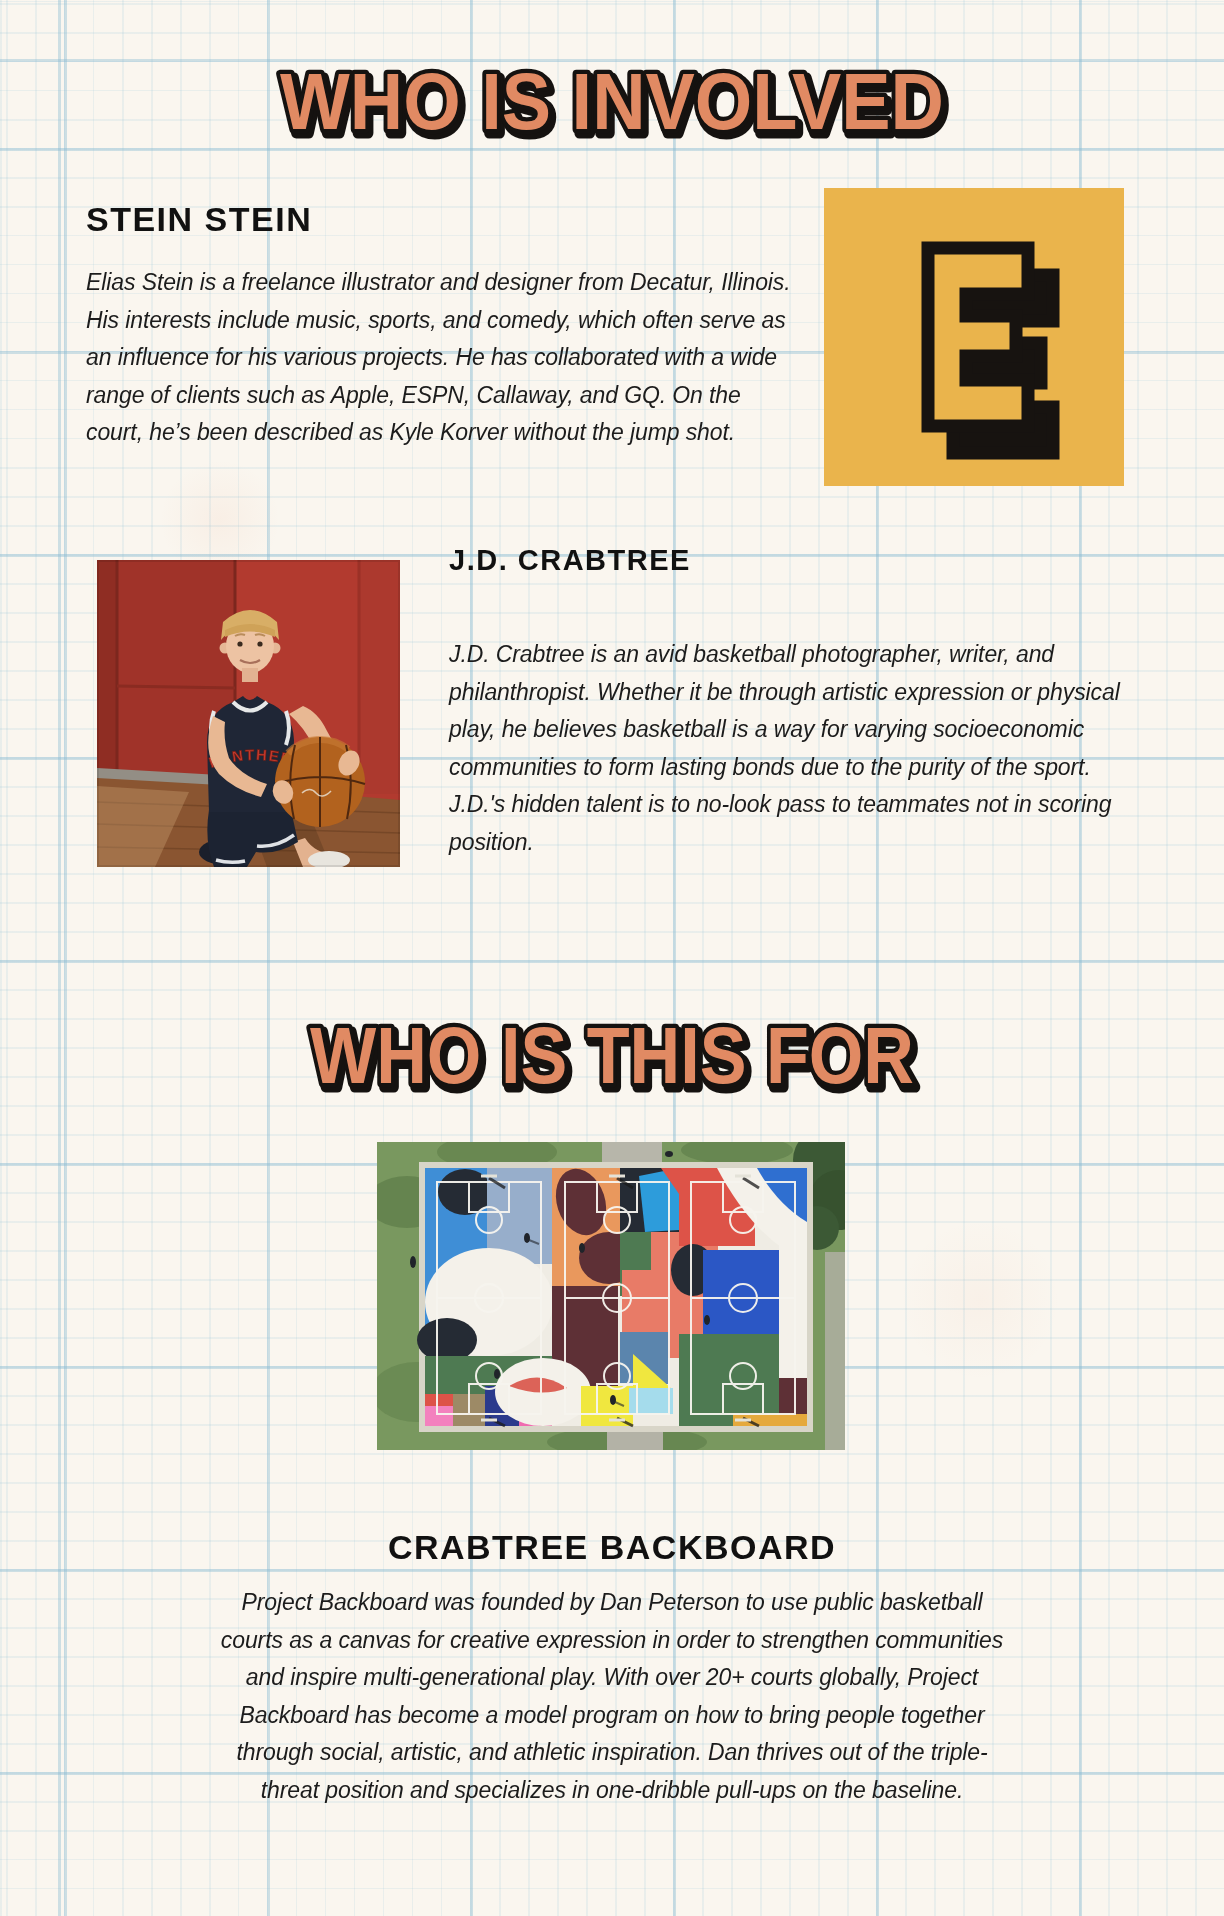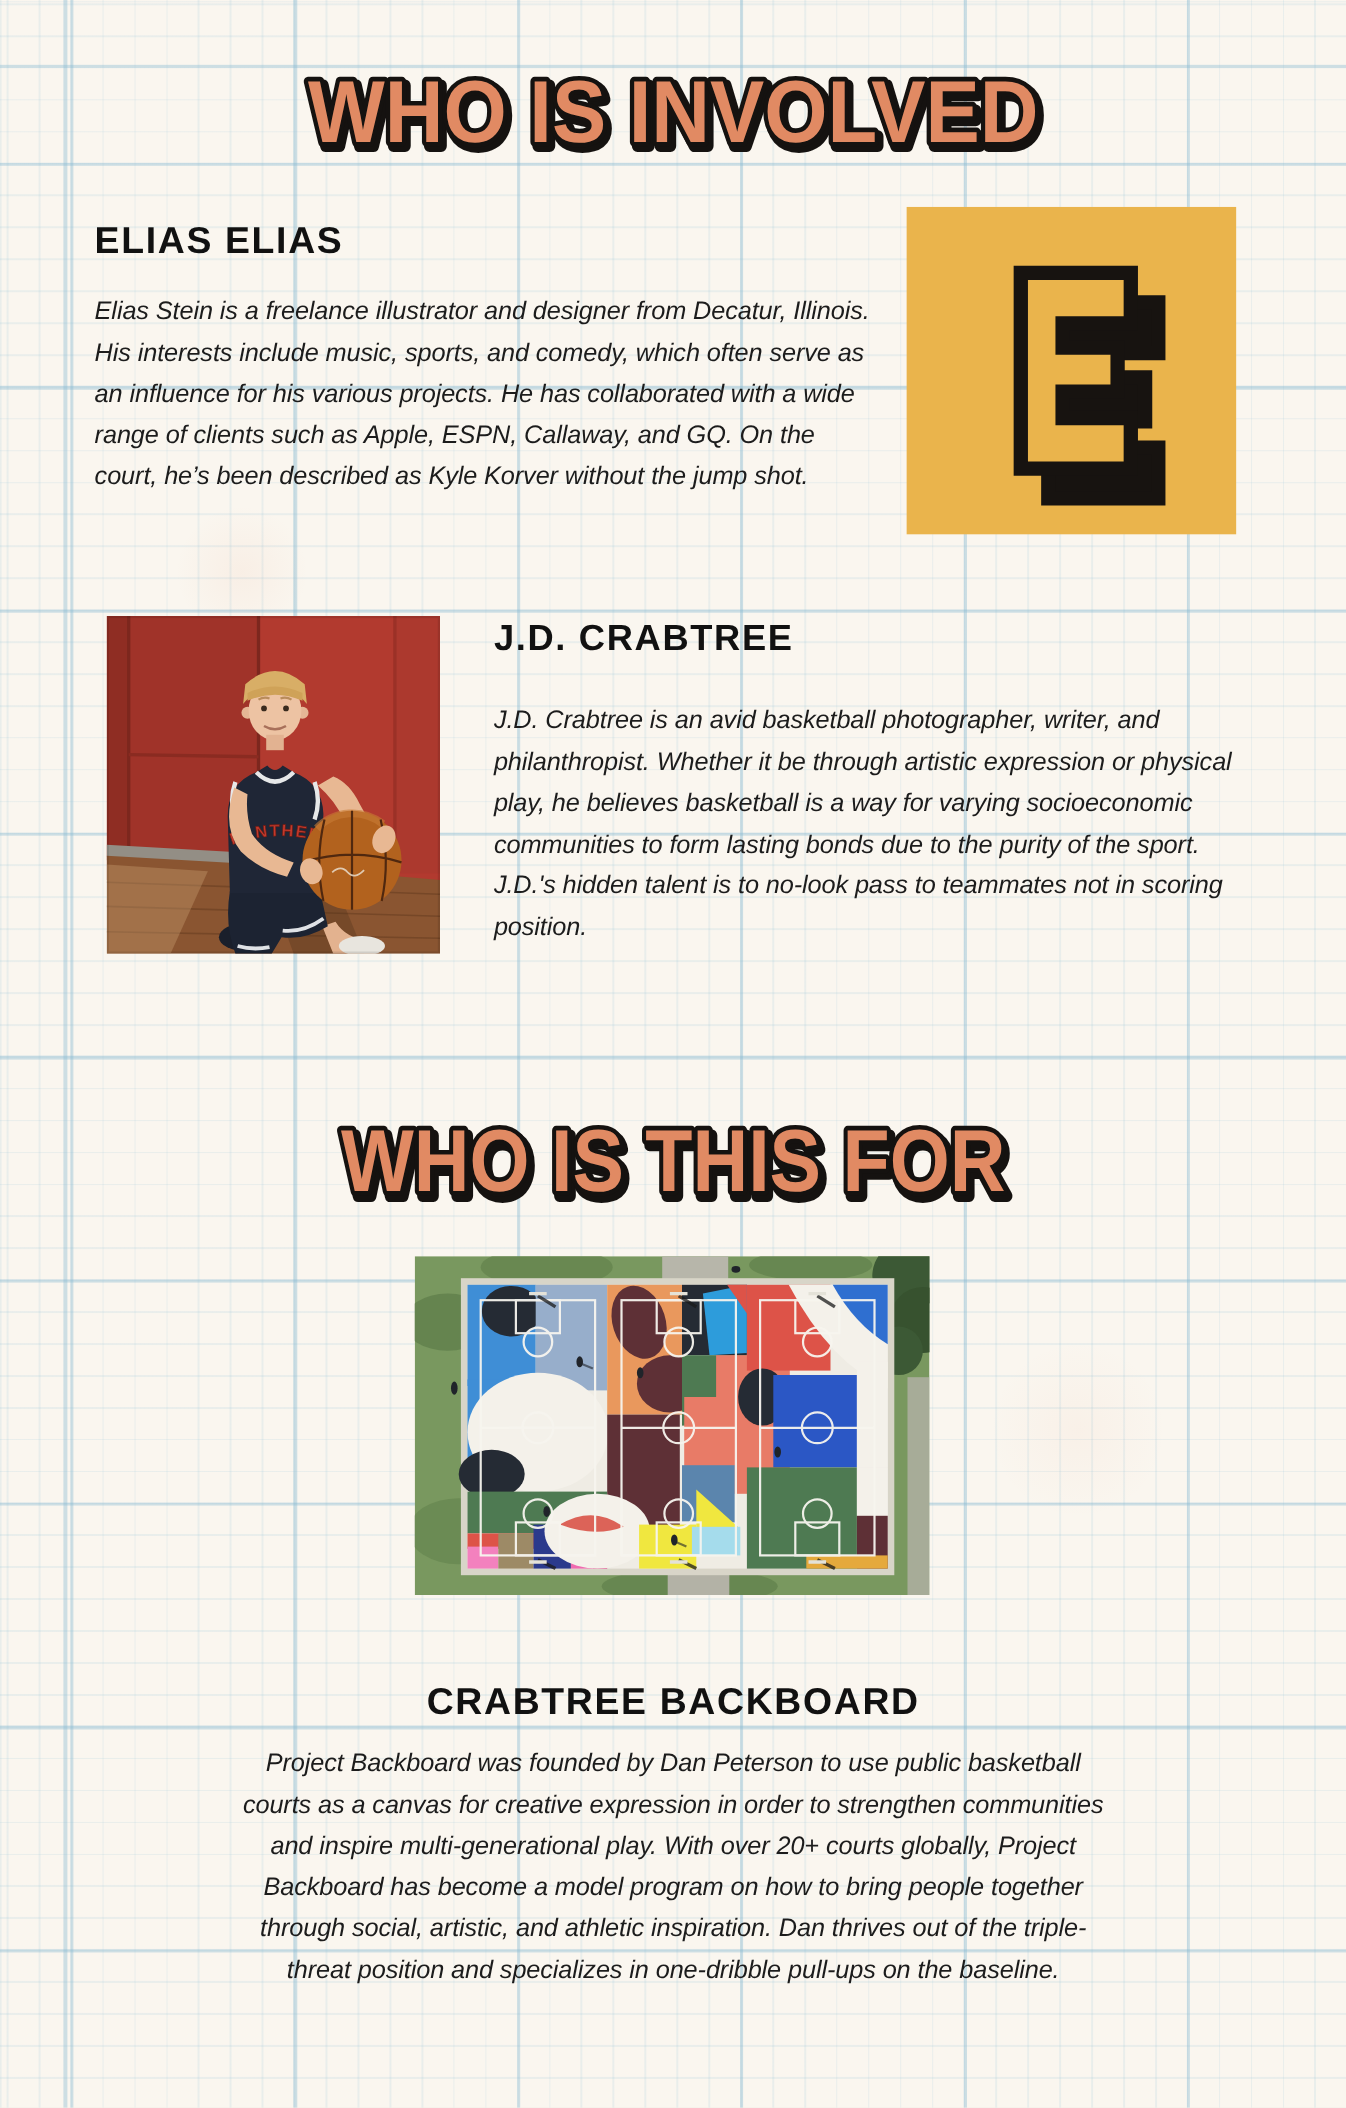--- a/index.html
+++ b/index.html
@@ -56,21 +56,21 @@
 </head>
 <body>
 
 <div class="page">
 
   <svg class="headline abs" style="left:232px;top:36px;" width="760" height="112" viewBox="0 0 760 112">
     <text class="hl-shadow" x="383" y="97" text-anchor="middle" textLength="664" lengthAdjust="spacingAndGlyphs">WHO IS INVOLVED</text>
     <text class="hl-main" x="380" y="93" text-anchor="middle" textLength="664" lengthAdjust="spacingAndGlyphs">WHO IS INVOLVED</text>
   </svg>
 
-  <h2 class="person-name abs" style="left:86px;top:200px;">ELIAS ELIAS</h2>
+  <h2 class="person-name abs" style="left:86px;top:200px;">STEIN STEIN</h2>
 
   <p class="person-bio abs" style="left:86px;top:264px;width:712px;">Elias Stein is a freelance illustrator and designer from Decatur, Illinois. His interests include music, sports, and comedy, which often serve as an influence for his various projects. He has collaborated with a wide range of clients such as Apple, ESPN, Callaway, and GQ. On the court, he’s been described as Kyle Korver without the jump shot.</p>
 
   <svg class="logo-box abs" style="left:824px;top:188px;" width="300" height="298" viewBox="0 0 300 298" role="img" aria-label="Elias Stein logo: black block letter E on a mustard yellow square">
     <rect x="0" y="0" width="300" height="298" fill="#EAB44C"></rect>
 
     <path d="M104,60 H204 V106 H142 V128 H192 V168 H142 V192 H204 V238 H104 Z" transform="translate(25,27)" fill="#171310" stroke="#171310" stroke-width="13"></path>
 
     <path d="M104,60 H204 V106 H142 V128 H192 V168 H142 V192 H204 V238 H104 Z" fill="#EAB44C" stroke="#171310" stroke-width="13" stroke-linejoin="miter"></path>
   </svg>
@@ -133,21 +133,21 @@
         <circle cx="143" cy="84" r="2.6" fill="#3A2B1F"></circle>
         <circle cx="163" cy="84" r="2.6" fill="#3A2B1F"></circle>
         <path d="M138,76 q5,-3 10,-1 M158,75 q5,-2 10,1" stroke="#B98C5B" stroke-width="2" fill="none"></path>
         <path d="M143,100 Q153,106 163,100" stroke="#A8705A" stroke-width="2.2" fill="none"></path>
         <rect x="145" y="108" width="16" height="14" fill="#E2B291"></rect>
       </g>
     </g>
     <rect x="1" y="1" width="301" height="305" fill="none" stroke="rgba(0,0,0,0.10)" stroke-width="2"></rect>
   </svg>
 
-  <h2 class="person-name abs" style="left:449px;top:561px;font-size:33px;">J.D. CRABTREE</h2>
+  <h2 class="person-name abs" style="left:449px;top:544px;font-size:29px;">J.D. CRABTREE</h2>
 
   <p class="person-bio abs" style="left:449px;top:636px;width:676px;">J.D. Crabtree is an avid basketball photographer, writer, and philanthropist. Whether it be through artistic expression or physical play, he believes basketball is a way for varying socioeconomic communities to form lasting bonds due to the purity of the sport. J.D.'s hidden talent is to no-look pass to teammates not in scoring position.</p>
 
   <svg class="headline abs" style="left:232px;top:990px;" width="760" height="112" viewBox="0 0 760 112">
     <text class="hl-shadow" x="383" y="97" text-anchor="middle" textLength="604" lengthAdjust="spacingAndGlyphs">WHO IS THIS FOR</text>
     <text class="hl-main" x="380" y="93" text-anchor="middle" textLength="604" lengthAdjust="spacingAndGlyphs">WHO IS THIS FOR</text>
   </svg>
 
   <svg class="photo-box abs" style="left:377px;top:1142px;" width="468" height="308" viewBox="0 0 468 308" role="img" aria-label="Aerial photo of a public basketball court painted in colorful abstract shapes, surrounded by grass">
 

